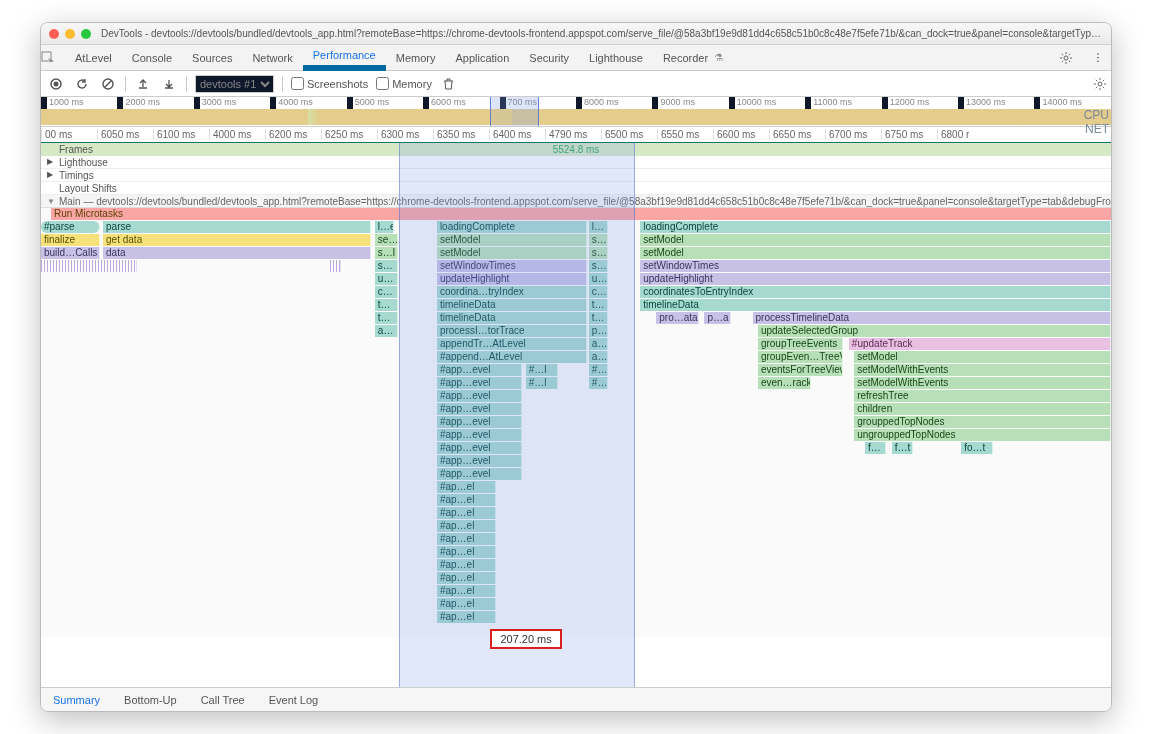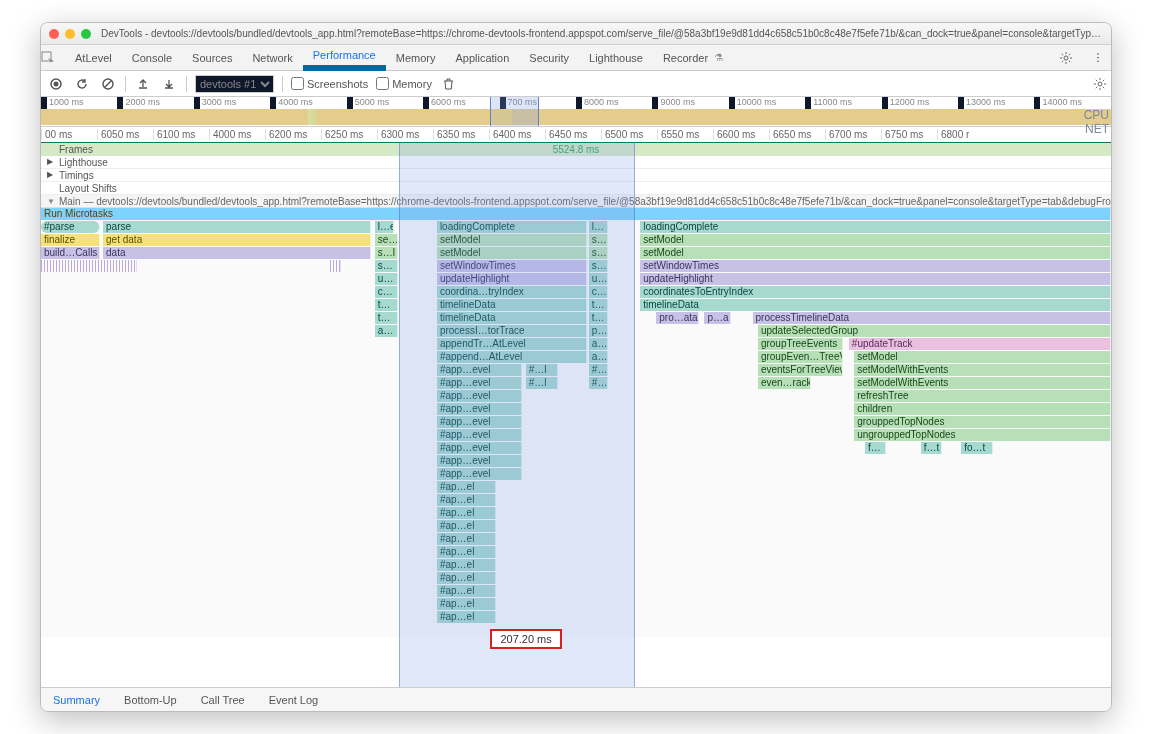--- a/index.html
+++ b/index.html
@@ -106,21 +106,21 @@
 }
 .flame-row { height:13px; position:relative; border-bottom: 0px solid transparent;}
 .bar {
   position:absolute; top:0; height:12px;
   font-size:10px; line-height:12px;
   padding-left:3px;
   white-space:nowrap; overflow:hidden;
   border-right:1px solid rgba(255,255,255,0.6);
 }
 .c-gray { background:#d9d9d9; color:#555;}
-.c-orange { background:#7dd3fc; color:#5a4200;}
+.c-orange { background:#fca5a5; color:#5a4200;margin-left:10px;}
 .c-yellow { background:#f5e07a; color:#5a5200;}
 .c-purple { background:#c7c1e6; color:#3a3560;}
 .c-teal { background:#a6d9d0; color:#0a4840;}
 .c-green { background:#b8e0b8; color:#184818;}
 .c-pink { background:#e8c0e0; color:#602858;}
 .selection-overlay {
   position:absolute; top:0; bottom:0;
   background: rgba(120,150,230,0.22);
   pointer-events:none;
   border-left:1px solid rgba(80,110,200,0.5);
@@ -263,21 +263,21 @@
   <div class="detail-ruler" id="detail-ruler">
       <span>00 ms</span>
       <span>6050 ms</span>
       <span>6100 ms</span>
       <span>4000 ms</span>
       <span>6200 ms</span>
       <span>6250 ms</span>
       <span>6300 ms</span>
       <span>6350 ms</span>
       <span>6400 ms</span>
-      <span>6450 ms</span>
+      <span>4790 ms</span>
       <span>6500 ms</span>
       <span>6550 ms</span>
       <span>6600 ms</span>
       <span>6650 ms</span>
       <span>6700 ms</span>
       <span>6750 ms</span>
       <span>6800 r</span>
     </div>
 
   <div class="flame-area">
@@ -411,21 +411,21 @@
           <div class="bar c-teal" style="left: 37%; width: 8%;">#app…evel</div>
           <div class="bar c-green" style="left: 76%; width: 24%;">grouppedTopNodes</div>
         </div>
         <div class="flame-row">
           <div class="bar c-teal" style="left: 37%; width: 8%;">#app…evel</div>
           <div class="bar c-green" style="left: 76%; width: 24%;">ungrouppedTopNodes</div>
         </div>
         <div class="flame-row">
           <div class="bar c-teal" style="left: 37%; width: 8%;">#app…evel</div>
           <div class="bar c-teal" style="left: 77%; width: 2%;">f…</div>
-          <div class="bar c-teal" style="left: 79.5%; width: 2%; margin-left: 29px;">f…t</div>
+          <div class="bar c-teal" style="left: 79.5%; width: 2%;">f…t</div>
           <div class="bar c-teal" style="left: 86%; width: 3%;">fo…t</div>
         </div>
         <div class="flame-row">
           <div class="bar c-teal" style="left: 37%; width: 8%;">#app…evel</div>
         </div>
         <div class="flame-row">
           <div class="bar c-teal" style="left: 37%; width: 8%;">#app…evel</div>
         </div>
         <div class="flame-row">
           <div class="bar c-teal" style="left: 37%; width: 5.5%;">#ap…el</div>

